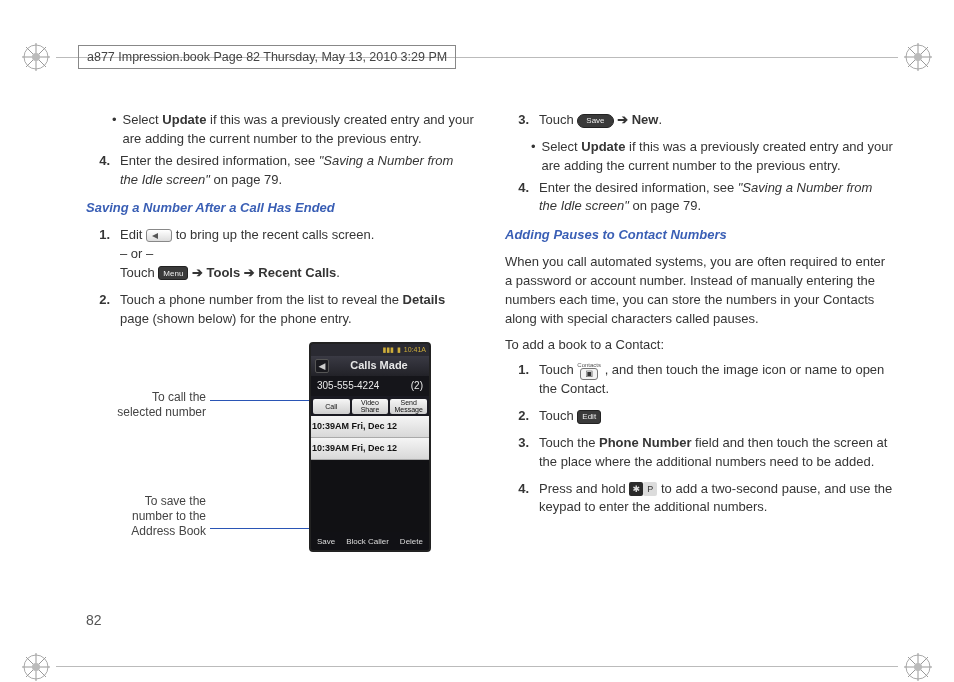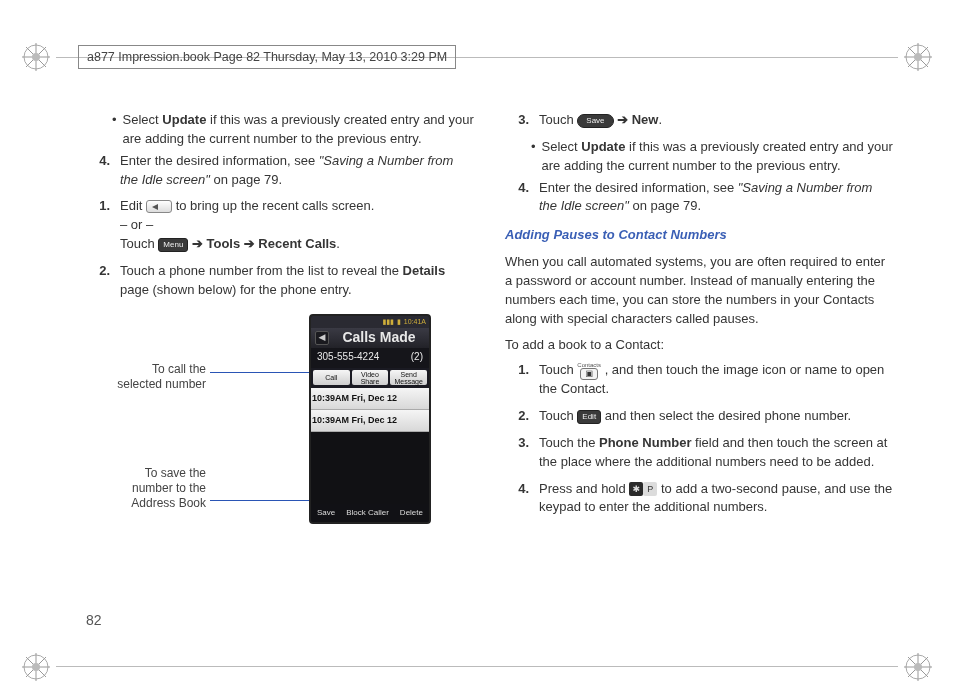--- a/index.html
+++ b/index.html
@@ -43,21 +43,21 @@
   .icon-key { display:inline-flex; align-items:center; justify-content:center; width:14px; height:14px; background:#2a2a2a; color:#ddd; font-size:9px; border-radius:2px; vertical-align:middle; }
 
   .page-num { position: absolute; bottom: 75px; left: 86px; font-size: 14px; color: #555; }
 
   
   .phone-area { position: relative; margin-top: 14px; height: 220px; }
   .phone { position: absolute; right: 44px; top: 0; width: 122px; height: 210px; border: 2px solid #222; border-radius: 4px; background: #1e1e22; color: #e8e8e8; font-size: 9px; overflow: hidden; }
   .phone .statusbar { height: 12px; background: #2a2a32; display:flex; justify-content:flex-end; align-items:center; padding:0 3px; gap:3px; font-size:7px; color:#cfae3a; }
   .phone .titlebar { height: 20px; background: linear-gradient(#3a3a44,#222228); display:flex; align-items:center; padding:0 4px; gap:4px; }
   .phone .titlebar .back { width:14px; height:14px; background:#1a1a1f; border:1px solid #555; border-radius:2px; display:flex; align-items:center; justify-content:center; color:#ccc; }
-  .phone .titlebar .title { flex:1; text-align:center; font-weight:bold; color:#e8e8e8; font-size:14px; }
+  .phone .titlebar .title { flex:1; text-align:center; font-weight:bold; color:#e8e8e8; font-size:11px; }
   .phone .numrow { height:20px; background:#15151a; display:flex; align-items:center; justify-content:space-between; padding:0 6px; font-size:10px;gap:13px; }
   .phone .btnrow { height:20px; background:#1a1a22; display:flex; align-items:center; justify-content:space-around; padding:2px; gap:2px; }
   .phone .btnrow .b { flex:1; background:linear-gradient(#f6f6f6,#cfcfcf); color:#111; font-size:7px; height:15px; border-radius:2px; display:flex; align-items:center; justify-content:center; text-align:center; line-height:1; }
   .phone .entry { height:22px; background:linear-gradient(#f5f5f5,#d8d8d8); color:#111; display:flex; align-items:center; padding:0 1px; font-size:9px; font-weight:bold; border-bottom:1px solid #aaa; }
   .phone .blank { flex:1; background:#111114; }
   .phone .softbar { height:18px; background:#111115; display:flex; align-items:center; justify-content:space-between; padding:0 6px; font-size:8px; color:#ddd; }
   .phone-wrap { display:flex; flex-direction:column; height:100%; }
 
   .callout-label { position:absolute; text-align:right; font-size:12px; color:#444; line-height:1.25; }
   .callout-line { position:absolute; height:0; border-top:1px solid #2a55b5; }
@@ -126,20 +126,21 @@
         </span>
       </div>
 
       <div class="num-item">
         <span class="num">4.</span>
         <span class="body">
           <span>Enter the desired information, see </span><span class="ital">"Saving a Number from the Idle screen"</span><span> on page 79.</span>
         </span>
       </div>
 
+      <div class="sub-head">Saving a Number After a Call Has Ended</div>
 
       <div class="num-item">
         <span class="num">1.</span>
         <span class="body">
           <span>Edit </span>
           <span class="icon-send"></span>
           <span> to bring up the recent calls screen.</span><br>
           <span>– or –</span><br>
           <span>Touch </span>
           <span class="icon-box dark">
@@ -253,21 +254,20 @@
         </span>
       </div>
 
       <div class="num-item">
         <span class="num">2.</span>
         <span class="body">
           <span>Touch </span>
           <span class="icon-box dark">
               <span>Edit</span>
             </span>
-          <span> and then select the desired phone number.</span>
         </span>
       </div>
 
       <div class="num-item">
         <span class="num">3.</span>
         <span class="body">
           <span>Touch the </span><span class="bold">Phone Number</span><span> field and then touch the screen at the place where the additional numbers need to be added.</span>
         </span>
       </div>
 

